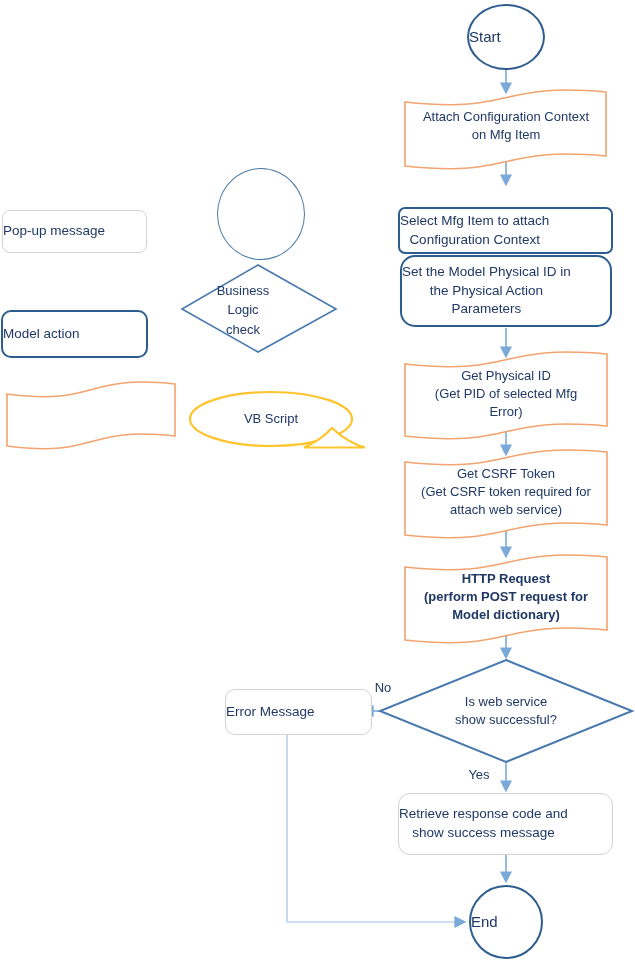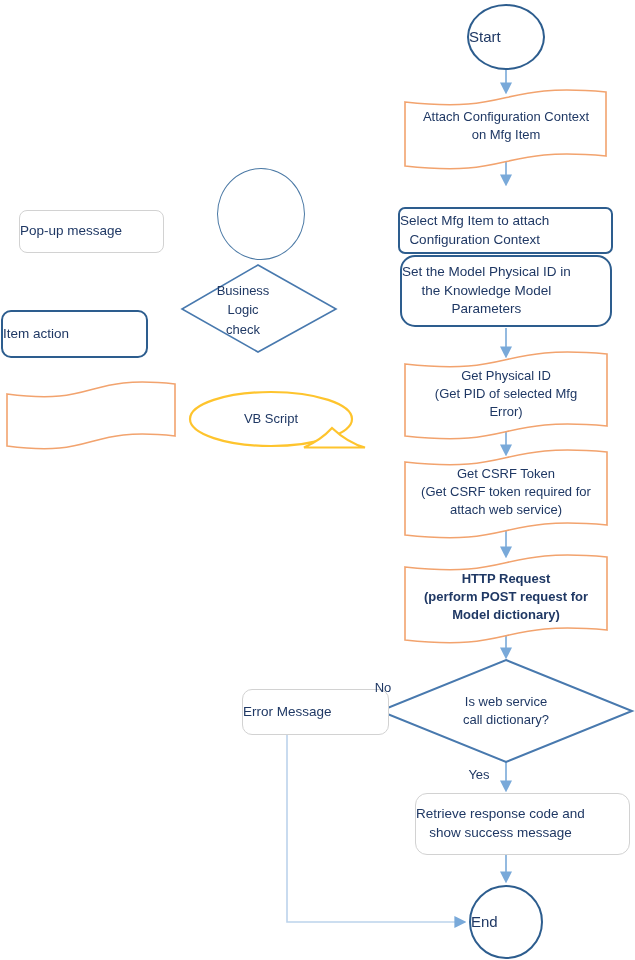--- a/index.html
+++ b/index.html
@@ -16,21 +16,21 @@
   .legend-diamond{fill:#ffffff;stroke:var(--diamond);stroke-width:1.6;}
   .vb{fill:#ffffff;stroke:var(--gold);stroke-width:2.2;}
   .conn{fill:none;stroke:var(--arrow);stroke-width:1.6;}
   .conn.light{stroke:var(--arrow-light);stroke-width:1.6;}
   .ah{fill:var(--arrow);}
   .node{position:absolute;box-sizing:border-box;background:#ffffff;
         display:flex;align-items:center;justify-content:flex-start;text-align:center;
         color:var(--text);font-size:13.5px;line-height:1.38;white-space:pre-line;}
   .blue-box{border:2.2px solid var(--blue);border-radius:7px;margin-top:20px;}
   .round-box{border:2px solid var(--blue);border-radius:15px;}
-  .gray-box{border:1.6px solid var(--gray);border-radius:10px;margin-left:17px;}
+  .gray-box{border:1.6px solid var(--gray);border-radius:10px;}
   .circle{border:2.2px solid var(--blue);border-radius:50%;font-size:15px;}
   .legend-ring{border:1.6px solid var(--legend-circle);border-radius:50%;}
   .label{position:absolute;display:flex;align-items:center;justify-content:center;
          text-align:center;color:var(--text);font-size:13px;line-height:1.4;
          white-space:pre-line;}
   .label.tight{line-height:1.5;}
 </style>
 </head>
 <body>
 
@@ -72,21 +72,21 @@
     <span>Start</span>
   </div>
 
   <div class="node blue-box" style="left:398px;top:187px;width:215px;height:47px;">
     <span>Select Mfg Item to attach
 Configuration Context</span>
   </div>
 
   <div class="node round-box" style="left:400px;top:255px;width:212px;height:72px;">
     <span>Set the Model Physical ID in
-the Knowledge Model
+the Physical Action
 Parameters</span>
   </div>
 
   <div class="node gray-box" style="left:225px;top:689px;width:147px;height:46px;">
     <span>Error Message</span>
   </div>
 
   <div class="node gray-box" style="left:398px;top:793px;width:215px;height:62px;border-radius:12px;">
     <span>Retrieve response code and
 show success message</span>
@@ -101,30 +101,30 @@
   <div class="label" style="left:405px;top:362px;width:202px;height:64px;">Get Physical ID
 (Get PID of selected Mfg
 Error)</div>
   <div class="label" style="left:405px;top:460px;width:202px;height:64px;">Get CSRF Token
 (Get CSRF token required for
 attach web service)</div>
   <div class="label" style="left:405px;top:565px;width:202px;height:64px;font-weight:bold;">HTTP Request
 (perform POST request for
 Model dictionary)</div>
   <div class="label" style="left:406px;top:684px;width:200px;height:54px;">Is web service
-call dictionary?</div>
+show successful?</div>
   <div class="label" style="left:366px;top:679px;width:34px;height:18px;">No</div>
   <div class="label" style="left:460px;top:766px;width:38px;height:18px;">Yes</div>
 
   <div class="node gray-box" style="left:2px;top:210px;width:145px;height:43px;border-radius:8px;">
     <span>Pop-up message</span>
   </div>
 
   <div class="node blue-box" style="left:1px;top:290px;width:147px;height:48px;border-radius:10px;border-width:2.4px;">
-    <span>Item action</span>
+    <span>Model action</span>
   </div>
 
   <div class="node legend-ring" style="left:217px;top:168px;width:88px;height:92px;"></div>
 
   <div class="label tight" style="left:176px;top:281px;width:134px;height:58px;">Business
 Logic
 check</div>
   <div class="label" style="left:191px;top:404px;width:160px;height:30px;">VB Script</div>
 
 </div>

